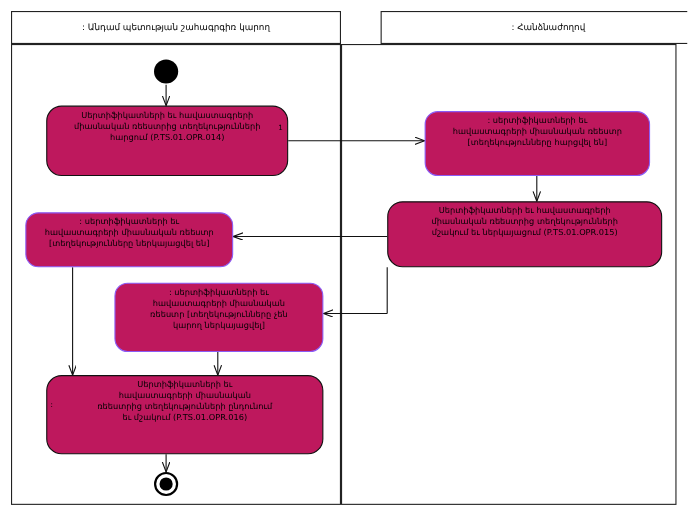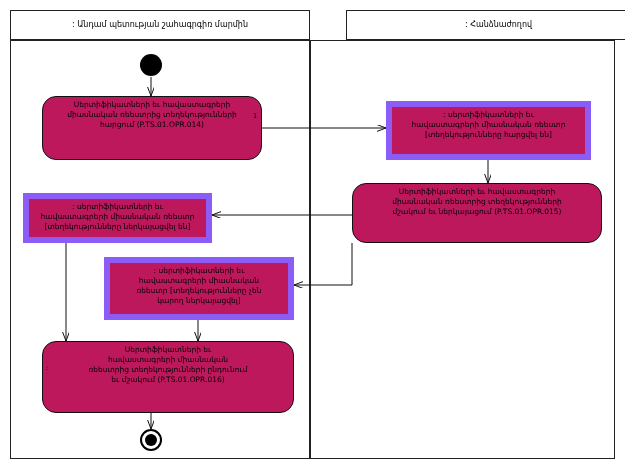--- a/index.html
+++ b/index.html
@@ -47,22 +47,22 @@
     background: #be185d;
     display: flex;
     justify-content: center;
     padding: 3px 6px;
   }
   .node-action {
     border: 1px solid #111;
     border-radius: 14px;
   }
   .node-object {
-    border: 6px solid #8b5cf6;
-    border-radius: 0;
+    border: 1px solid #8b5cf6;
+    border-radius: 12px;
   }
   .node-text {
     font-size: 7.5px;
     line-height: 1.35;
     color: #000;
     text-align: center;
     font-family: "DejaVu Sans", "Liberation Sans", sans-serif;
     white-space: pre-line;
   }
   
@@ -107,21 +107,21 @@
     color: #000;
     font-family: "DejaVu Sans", "Liberation Sans", sans-serif;
   }
 </style>
 </head>
 <body>
 
 <div id="canvas">
 
   <div class="lane-header" style="left:10px; top:10px; width:300px; height:30px;">
-    <span class="lane-header-text">: Անդամ պետության շահագրգիռ մարմին</span>
+    <span class="lane-header-text">: Անդամ պետության շահագրգիռ կարող</span>
   </div>
   <div class="lane-header" style="left:310px; top:10px; width:305px; height:30px;margin-left:36px;">
     <span class="lane-header-text">: Հանձնաժողով</span>
   </div>
 
   <div class="lane-frame" style="left:10px; top:40px; width:300px; height:419px;"></div>
   <div class="lane-frame" style="left:310px; top:40px; width:305px; height:419px;"></div>
 
   <svg class="edge-layer" viewBox="0 0 625 469" xmlns="http://www.w3.org/2000/svg">
     <defs>

